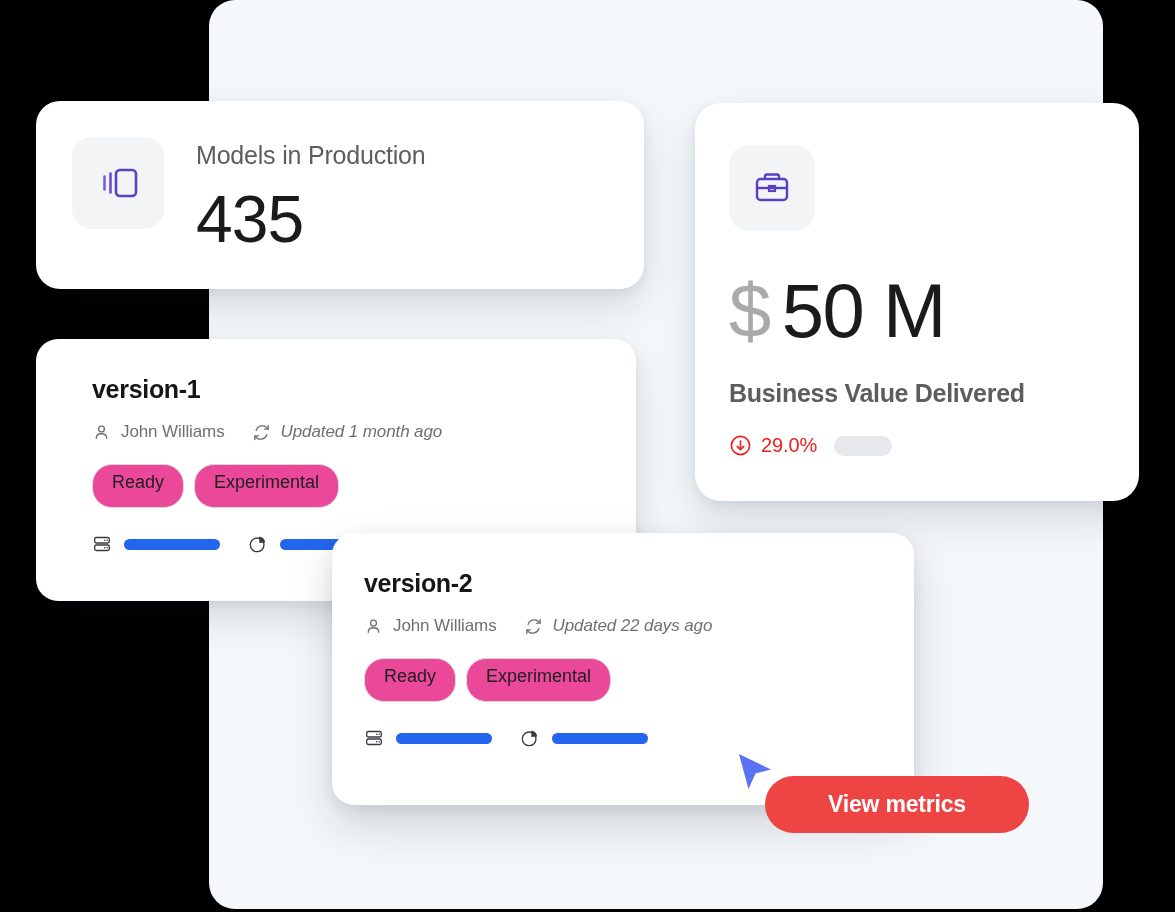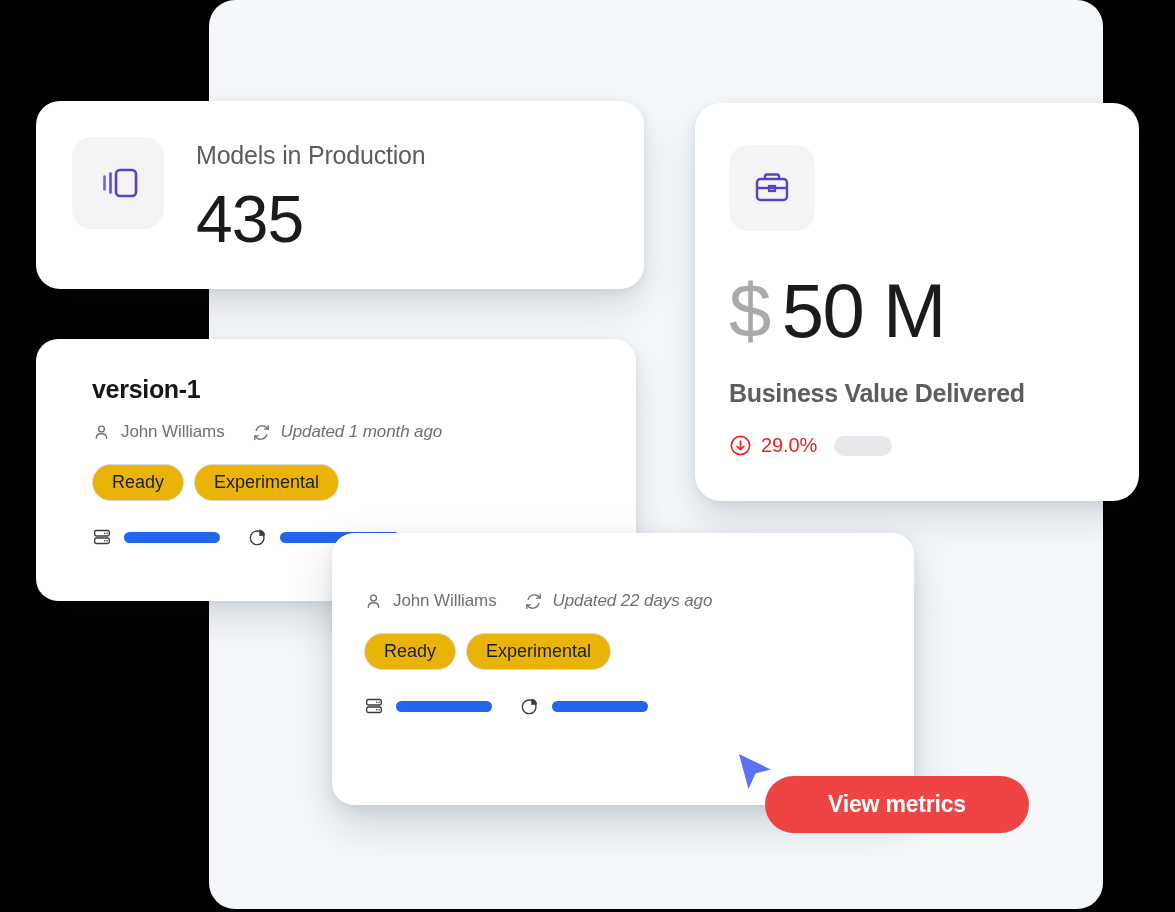--- a/index.html
+++ b/index.html
@@ -189,25 +189,25 @@
   .ver-meta .meta-item + .meta-item { margin-left: 27px; font-style: italic; }
   .ver-meta .meta-text { margin-left: 10px; }
 
   .pill-row {
     margin-top: 22px;
     display: flex;
   }
   .pill {
     border: 1px solid #d7d9dd;
     border-radius: 20px;
-    padding: 8px 19px 9px;
+    padding: 8px 19px 16px;
     font-size: 18px;
     color: #1d1e21;
     line-height: 1;
-    background: #eab308;
+    background: #ec4899;
   }
   .pill + .pill { margin-left: 10px; }
 
   .bar-row {
     margin-top: 26px;
     display: flex;
     align-items: center;
   }
   .bar-group {
     display: flex;
@@ -348,20 +348,21 @@
             <path d="M13.6 2.9 A8.2 8.2 0 0 1 20.6 10.2 L13.6 10.9 Z" fill="#3a3b3f"></path>
           </svg>
           <span class="bar" style="width:120px"></span>
         </span>
       </div>
     </div>
   </div>
 
   <div class="card" id="card-v2">
     <div class="ver-inner">
+      <div class="ver-title">version-2</div>
 
       <div class="ver-meta">
         <span class="meta-item">
           <svg class="ic" width="19" height="19" viewBox="0 0 24 24" fill="none">
             <circle cx="12" cy="7.6" r="3.7" stroke="#6d7075" stroke-width="1.7"></circle>
             <path d="M5.4 19.4 C5.4 15.7 8.4 13.6 12 13.6 C15.6 13.6 18.6 15.7 18.6 19.4" stroke="#6d7075" stroke-width="1.7" stroke-linecap="round"></path>
           </svg>
           <span class="meta-text">John Williams</span>
         </span>
         <span class="meta-item">

